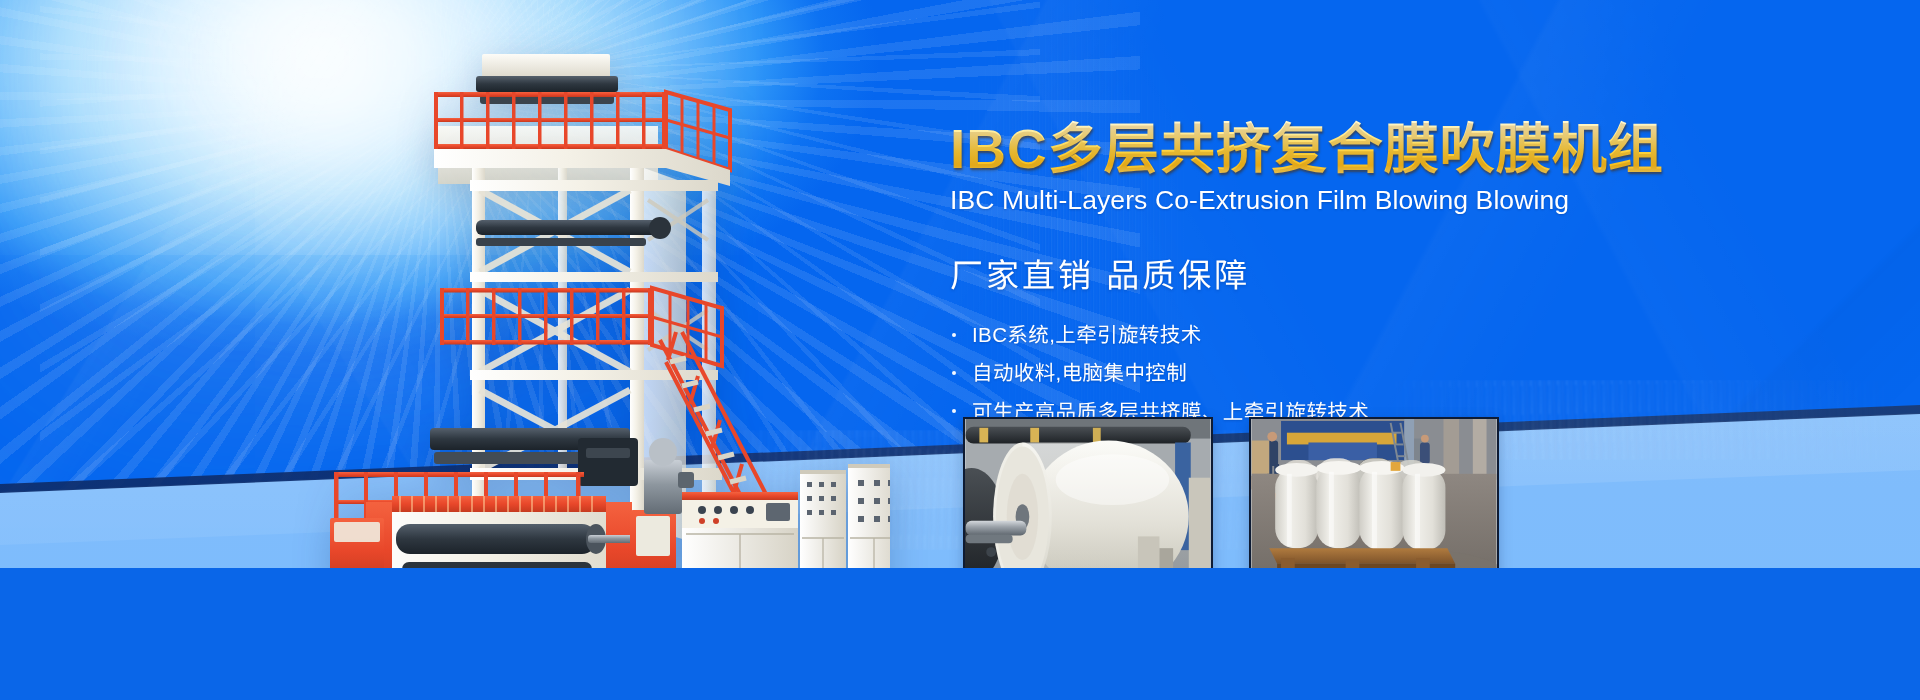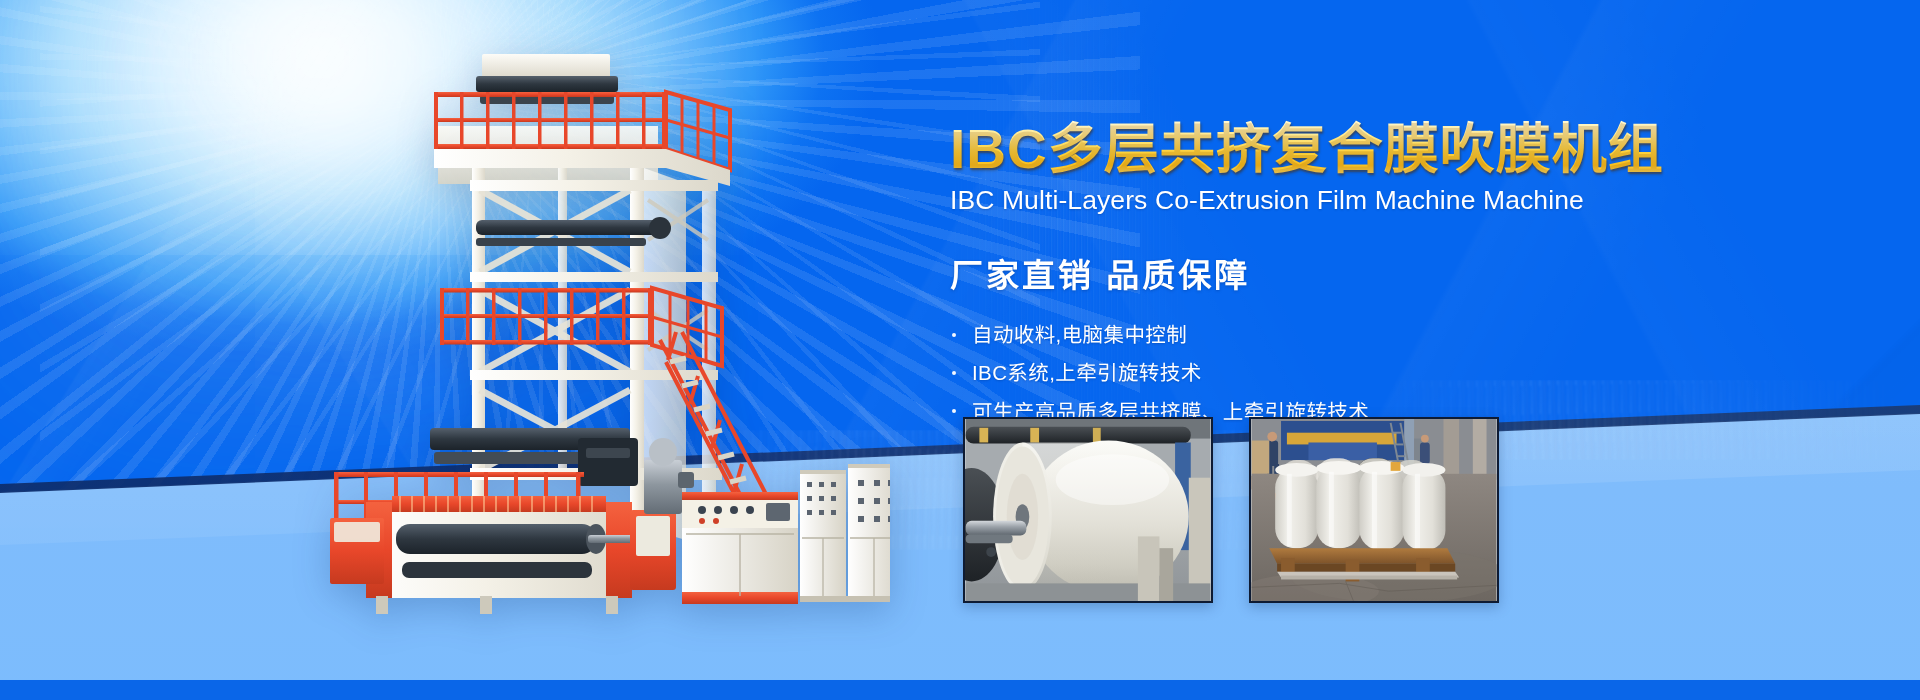--- a/index.html
+++ b/index.html
@@ -6,21 +6,21 @@
   * { margin:0; padding:0; box-sizing:border-box; }
   html, body {
     width:1920px; height:700px;
     overflow:hidden;
     background:#0a66e8;
     font-family:"Liberation Sans","DejaVu Sans",sans-serif;
   }
 
   .banner {
     position:relative;
-    width:1920px; height:680px;
+    width:1920px; height:568px;
     overflow:hidden;
   }
 
   
   .sky-base {
     position:absolute; inset:0;
     background:
       radial-gradient(ellipse 560px 300px at 320px 55px,
          #ffffff 0%, #f2fbff 16%, #d8f0ff 30%, #a8dcfd 46%,
          #6cbcfb 62%, #2e96f8 78%, #0d72f2 90%, #0566ef 100%),
@@ -147,21 +147,21 @@
     white-space:nowrap;
   }
   .subhead {
     margin-top:7px;
     font-size:26.5px; font-weight:400; letter-spacing:.1px;
     color:#ffffff; white-space:nowrap;
     text-shadow:0 1px 2px rgba(0,40,110,.3);
   }
   .tagline {
     margin-top:33px;
-    font-size:33px; font-weight:700; color:#ffffff;
+    font-size:33px; font-weight:400; color:#ffffff;
     letter-spacing:3px;
     text-shadow:0 1px 3px rgba(0,40,110,.35);
     white-space:nowrap;
   }
   .bullets { margin-top:22px; list-style:none; }
   .bullets li {
     position:relative;
     font-size:20.5px; line-height:1.52;
     color:#ffffff; padding-left:22px; margin-bottom:7px;
     letter-spacing:.4px;
@@ -478,30 +478,30 @@
           <line x1="493" y1="498" x2="493" y2="558"></line>
           <line x1="544" y1="498" x2="544" y2="558"></line>
         </g>
         <rect x="470" y="556" width="100" height="6" fill="#c6c1b2"></rect>
       </g>
     </svg>
   </div>
 
   <div class="copy">
     <div class="headline">IBC多层共挤复合膜吹膜机组</div>
-    <div class="subhead">IBC Multi-Layers Co-Extrusion Film Machine Machine</div>
+    <div class="subhead">IBC Multi-Layers Co-Extrusion Film Blowing Blowing</div>
     <div class="tagline">厂家直销  品质保障</div>
     <ul class="bullets">
       <li>
         <span class="dot"></span>
-        <span>自动收料,电脑集中控制</span>
+        <span>IBC系统,上牵引旋转技术</span>
       </li>
       <li>
         <span class="dot"></span>
-        <span>IBC系统,上牵引旋转技术</span>
+        <span>自动收料,电脑集中控制</span>
       </li>
       <li>
         <span class="dot"></span>
         <span>可生产高品质多层共挤膜、上牵引旋转技术</span>
       </li>
     </ul>
   </div>
 
   <div class="photos">
 

